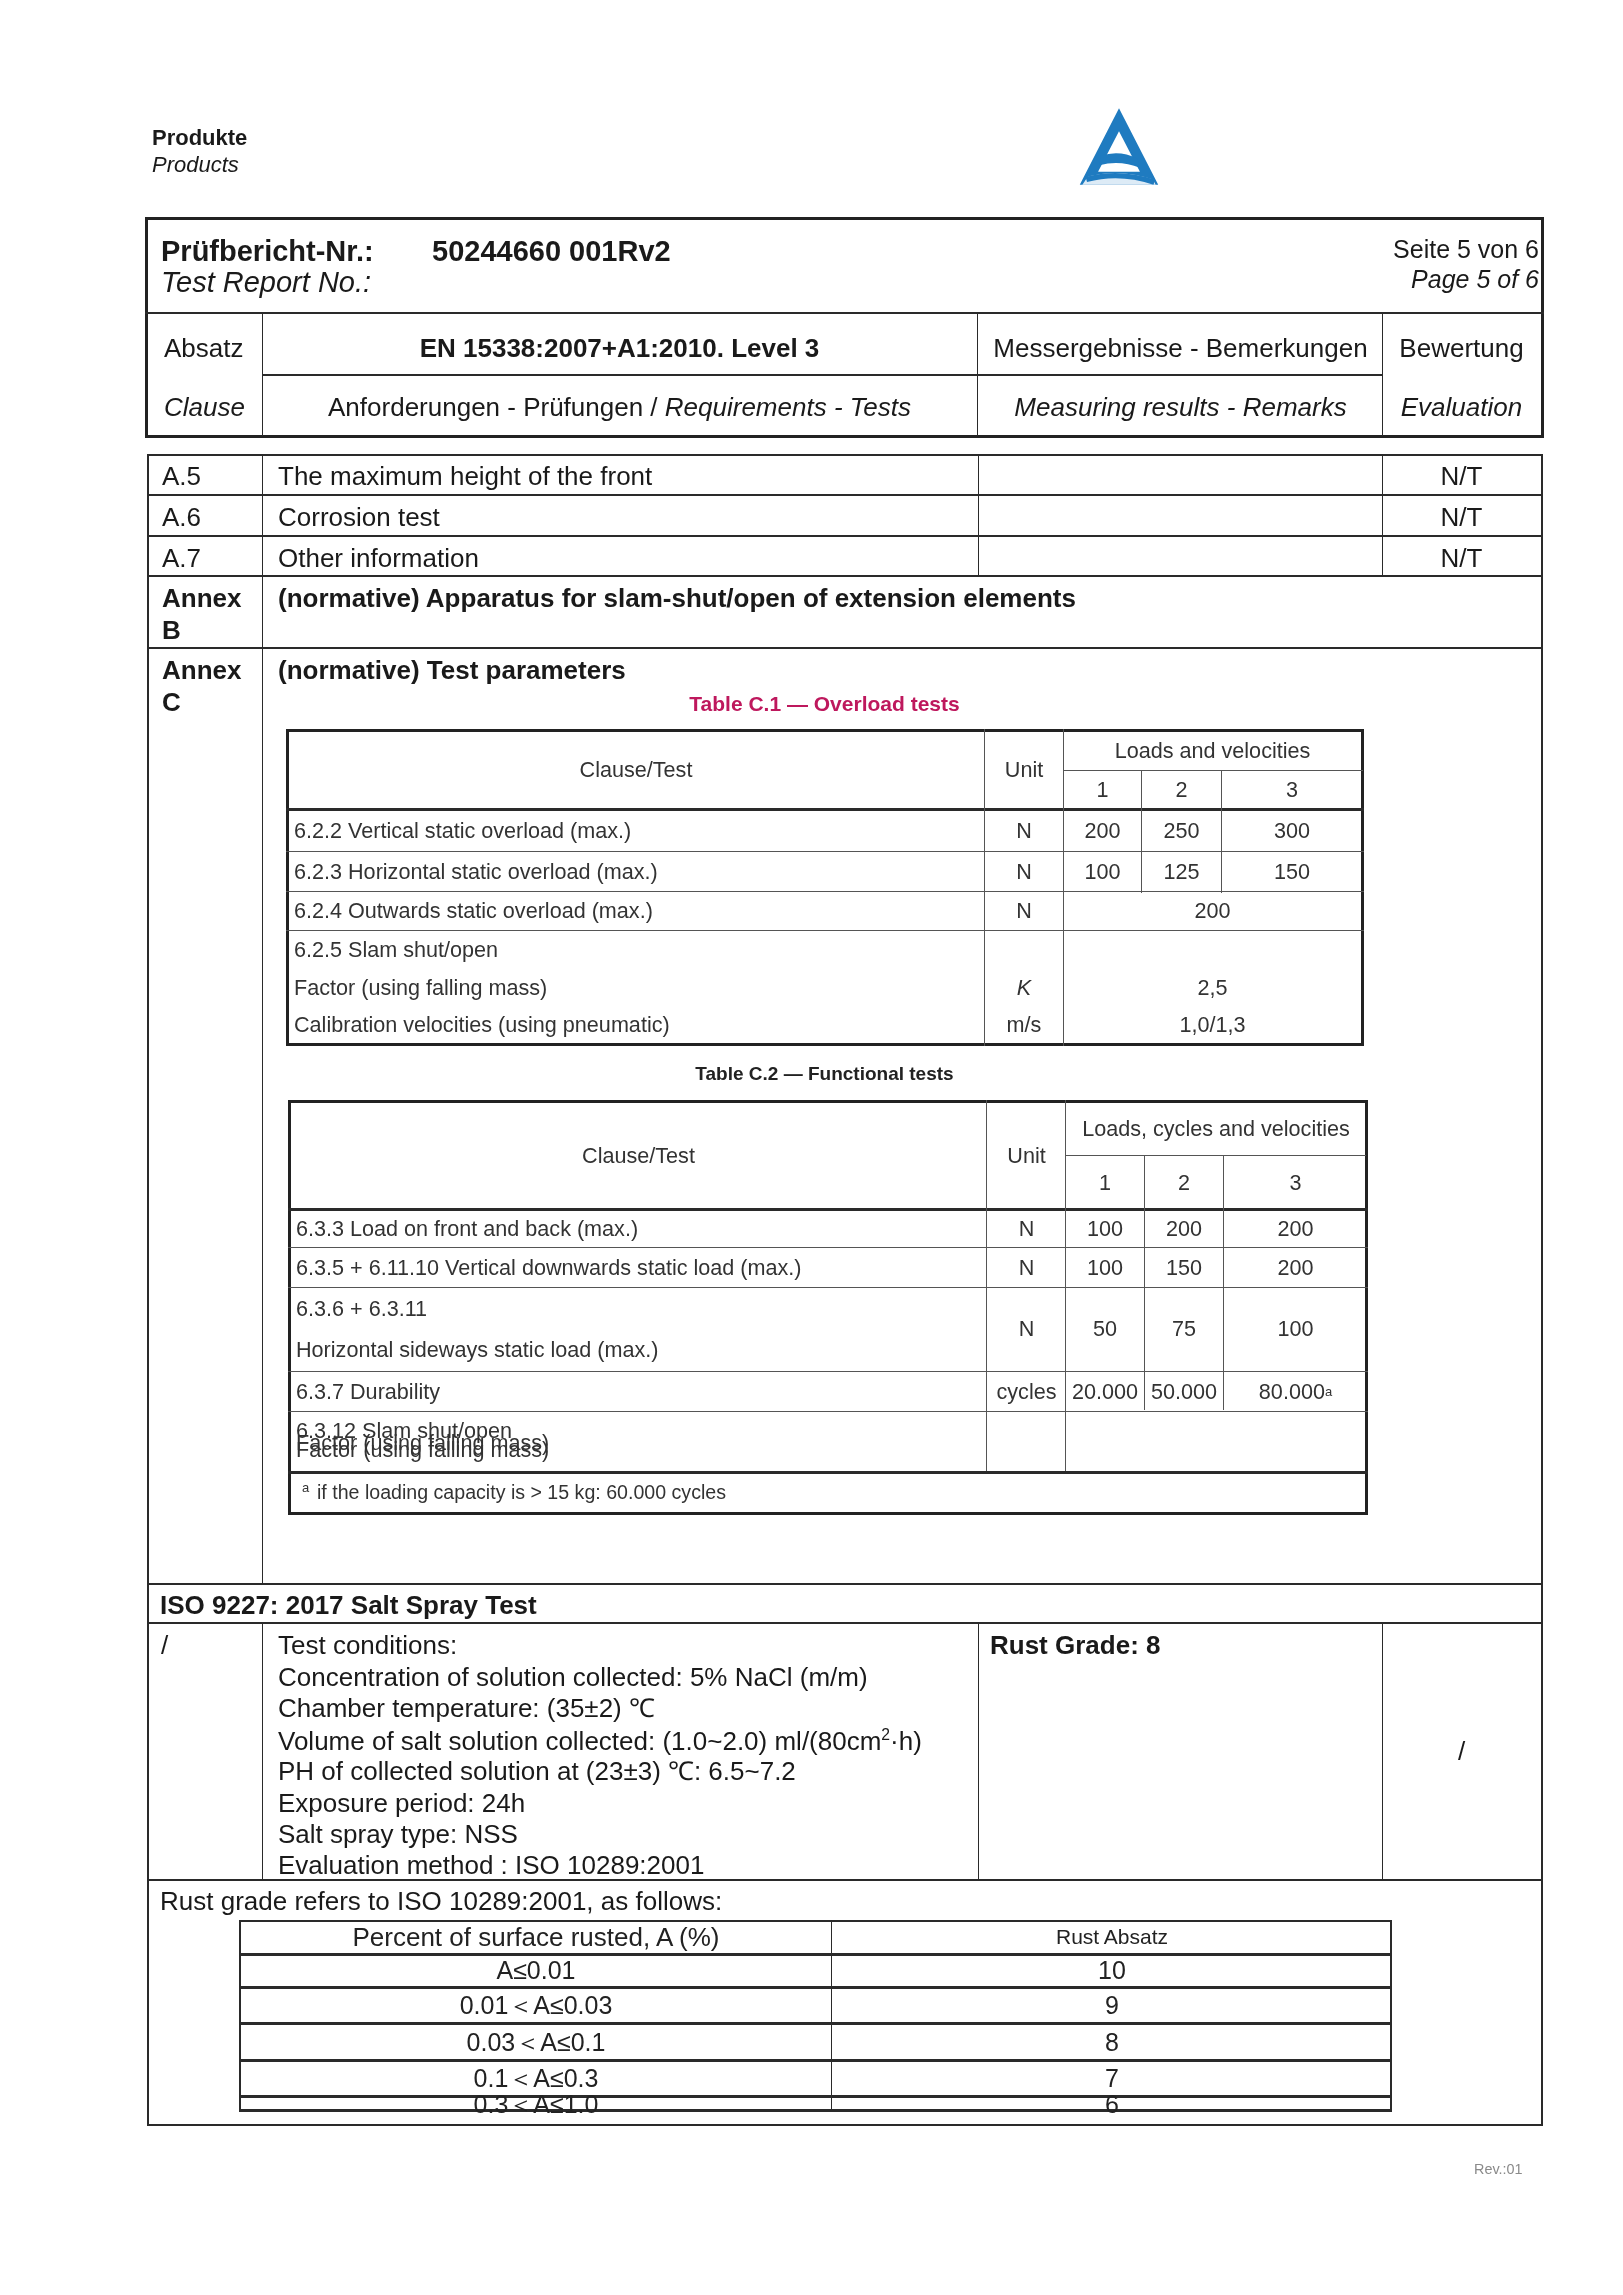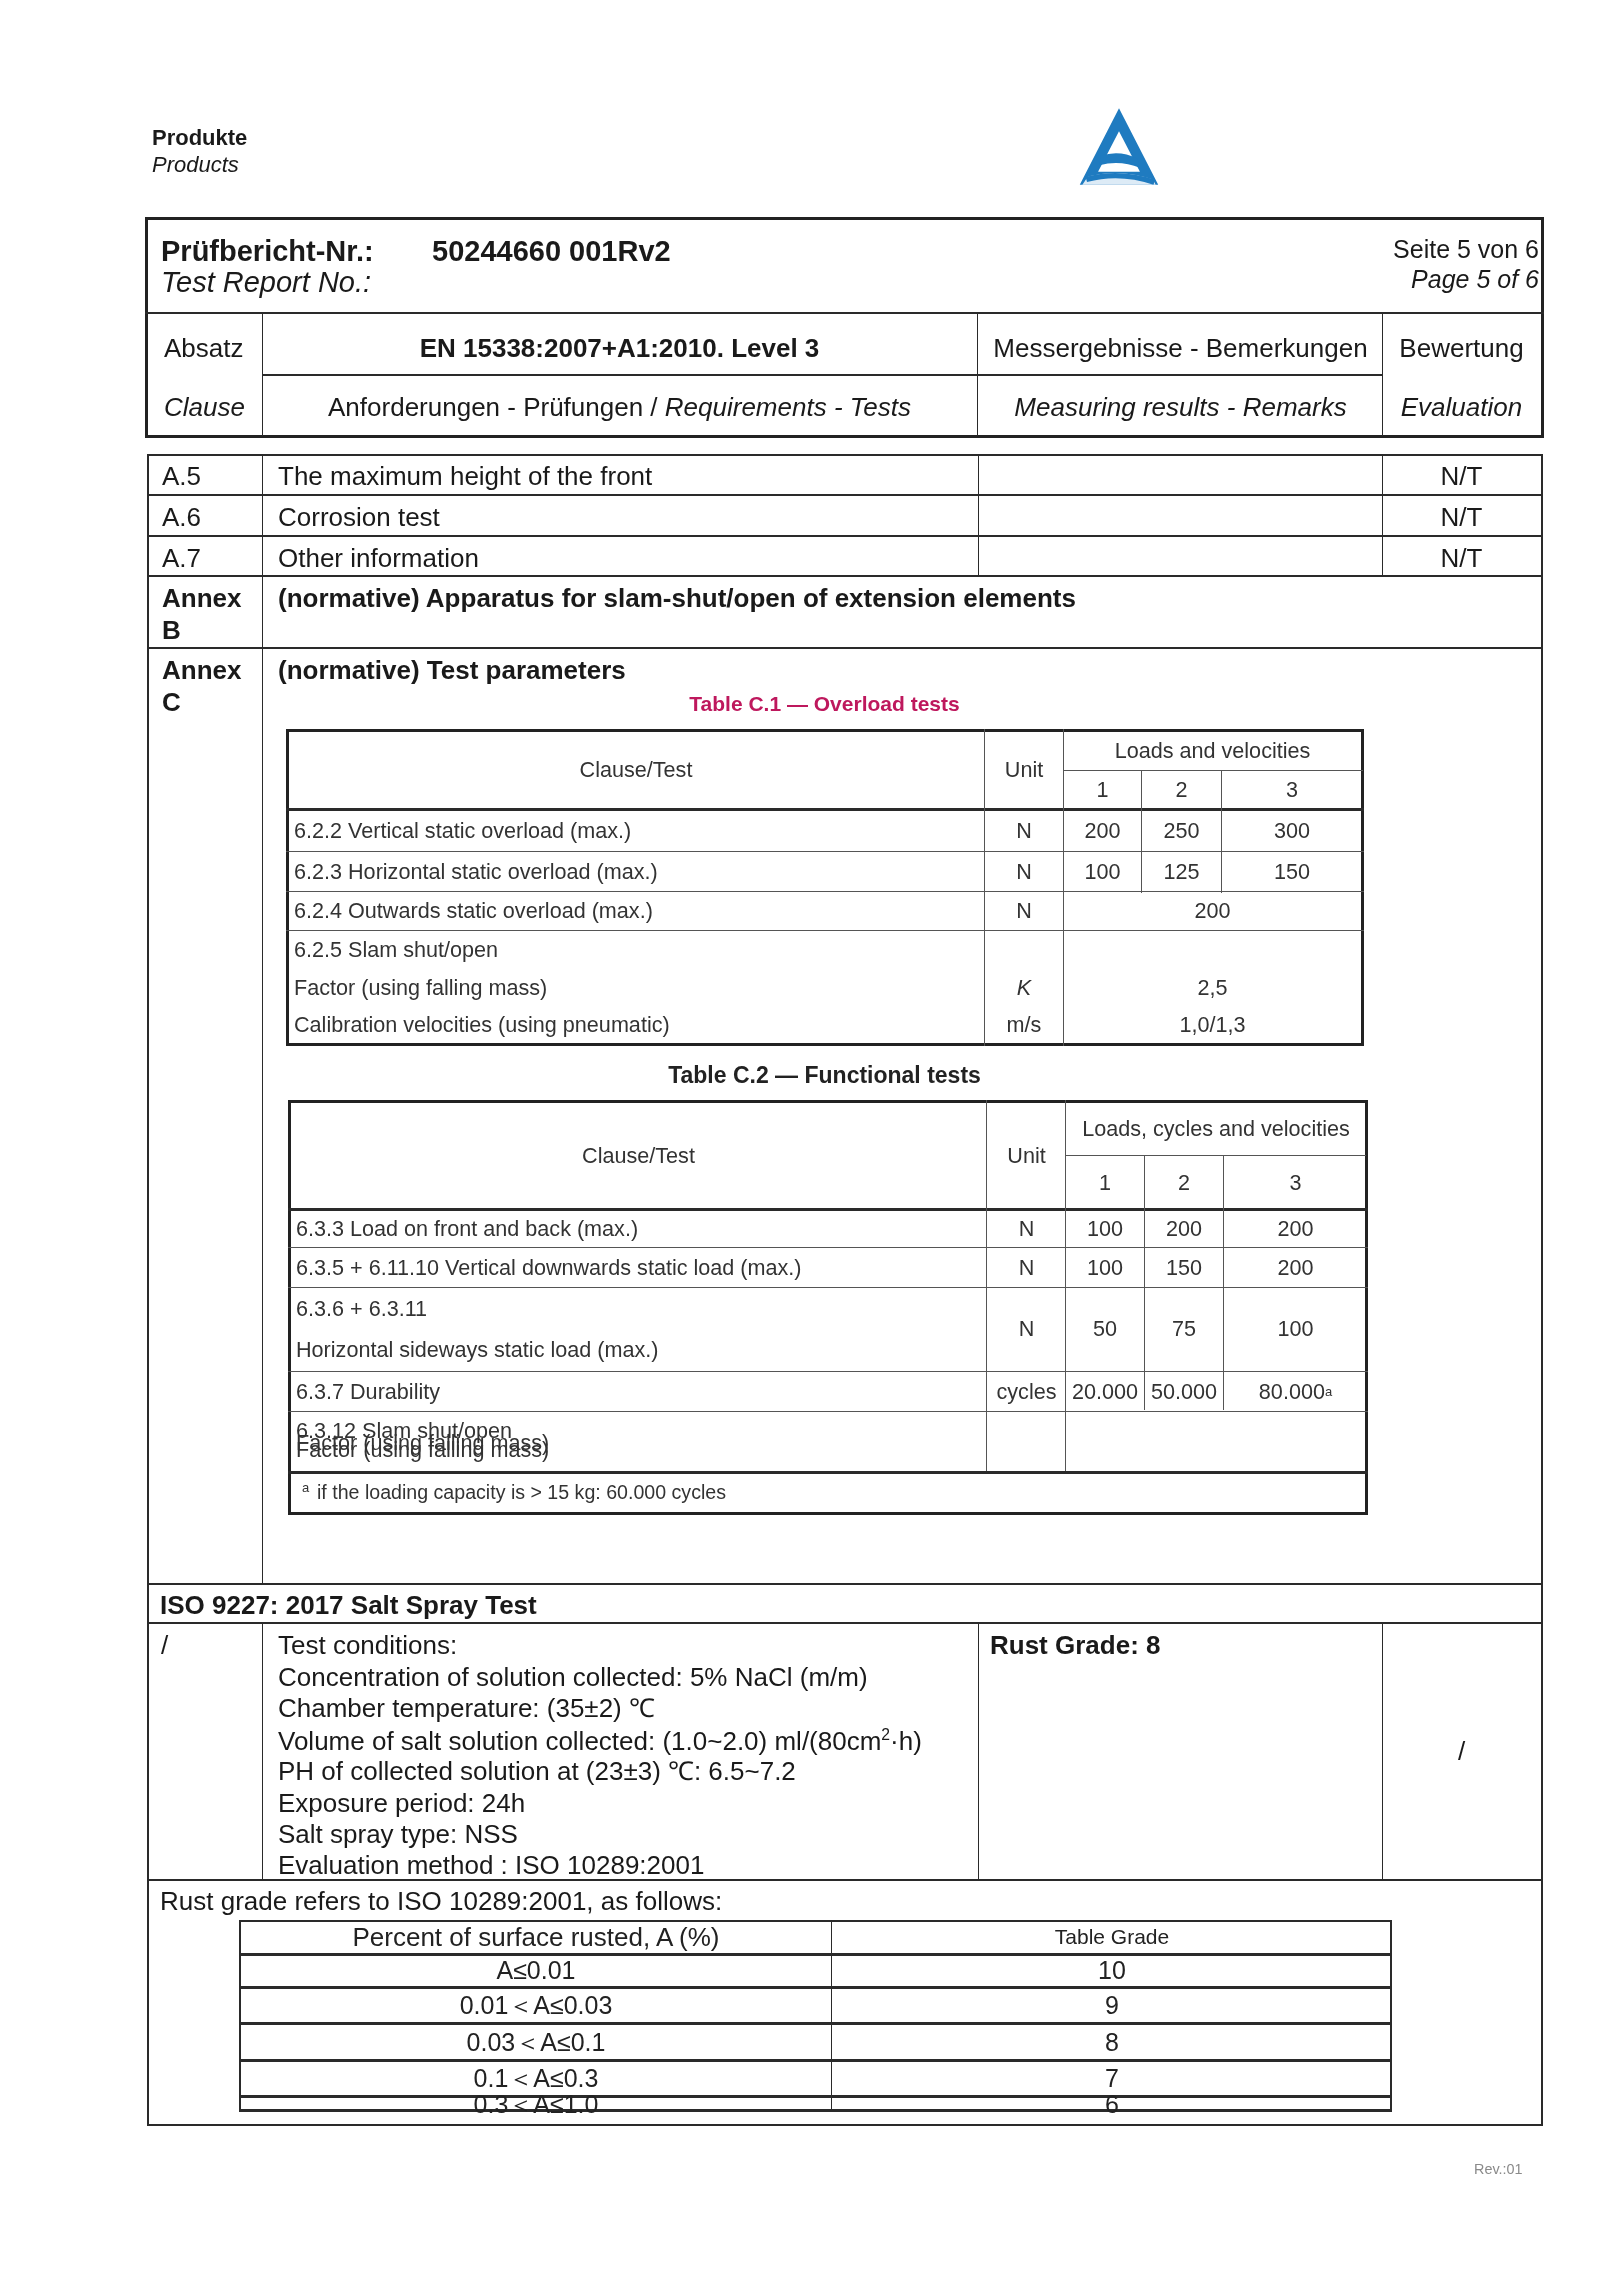--- a/index.html
+++ b/index.html
@@ -145,21 +145,21 @@
     <div class="celll" style="left:289px;top:969px;width:694px;height:38px;">Factor (using falling mass)</div>
     <div class="cellc it" style="left:985px;top:969px;width:78px;height:38px;">K</div>
     <div class="cellc" style="left:1064px;top:969px;width:297px;height:38px;">2,5</div>
     <div class="celll" style="left:289px;top:1007px;width:694px;height:36px;">Calibration velocities (using pneumatic)</div>
     <div class="cellc" style="left:985px;top:1007px;width:78px;height:36px;">m/s</div>
     <div class="cellc" style="left:1064px;top:1007px;width:297px;height:36px;">1,0/1,3</div>
   </div>
 </div>
 
 <div class="std">
-  <div class="t b" style="left:286px;width:1077px;text-align:center;top:1064px;font-size:23px;color:#222;">Table C.2 — Functional tests</div>
+  <div class="t b" style="left:286px;width:1077px;text-align:center;top:1064px;font-size:19px;color:#222;">Table C.2 — Functional tests</div>
   <div class="abs" style="left:288px;top:1100px;width:1080px;height:415px;border:3.3px solid #222;"></div>
   <div class="hl" style="left:288px;top:1208px;width:1080px;height:3.3px;"></div>
   <div class="hl" style="left:986px;top:1100px;width:1.3px;height:373px;background:#555;"></div>
   <div class="hl" style="left:1065px;top:1100px;width:1.3px;height:373px;background:#555;"></div>
   <div class="hl" style="left:1065px;top:1155px;width:301px;height:1.3px;background:#555;"></div>
   <div class="hl" style="left:1144px;top:1155px;width:1.3px;height:255px;background:#555;"></div>
   <div class="hl" style="left:1223px;top:1155px;width:1.3px;height:255px;background:#555;"></div>
   <div class="hl" style="left:288px;top:1247px;width:1080px;height:1.3px;background:#555;"></div>
   <div class="hl" style="left:288px;top:1287px;width:1080px;height:1.3px;background:#555;"></div>
   <div class="hl" style="left:288px;top:1371px;width:1080px;height:1.3px;background:#555;"></div>
@@ -246,21 +246,21 @@
 <div>
   <div class="abs" style="left:239px;top:1920px;width:1153px;height:192px;border:2px solid #2a2a2a;border-bottom-width:3.3px;"></div>
   <div class="hl" style="left:831px;top:1920px;width:1.3px;height:192px;"></div>
   <div class="hl" style="left:239px;top:1953px;width:1153px;height:2.6px;"></div>
   <div class="hl" style="left:239px;top:1986px;width:1153px;height:2.6px;"></div>
   <div class="hl" style="left:239px;top:2022px;width:1153px;height:2.6px;"></div>
   <div class="hl" style="left:239px;top:2059px;width:1153px;height:2.6px;"></div>
   <div class="hl" style="left:239px;top:2095px;width:1153px;height:2.6px;"></div>
 
   <div class="rg" style="left:241px;top:1922px;width:590px;height:30px;font-size:26px;">Percent of surface rusted, A (%)</div>
-  <div class="rg" style="left:833px;top:1922px;width:558px;height:30px;font-size:21px;">Table Grade</div>
+  <div class="rg" style="left:833px;top:1922px;width:558px;height:30px;font-size:21px;">Rust Absatz</div>
 
   <div>
     <div class="rg" style="left:241px;top:1955px;width:590px;height:31px;">A≤0.01</div>
     <div class="rg" style="left:833px;top:1955px;width:558px;height:31px;">10</div>
   </div>
   <div>
     <div class="rg" style="left:241px;top:1989px;width:590px;height:33px;">0.01＜A≤0.03</div>
     <div class="rg" style="left:833px;top:1989px;width:558px;height:33px;">9</div>
   </div>
   <div>

